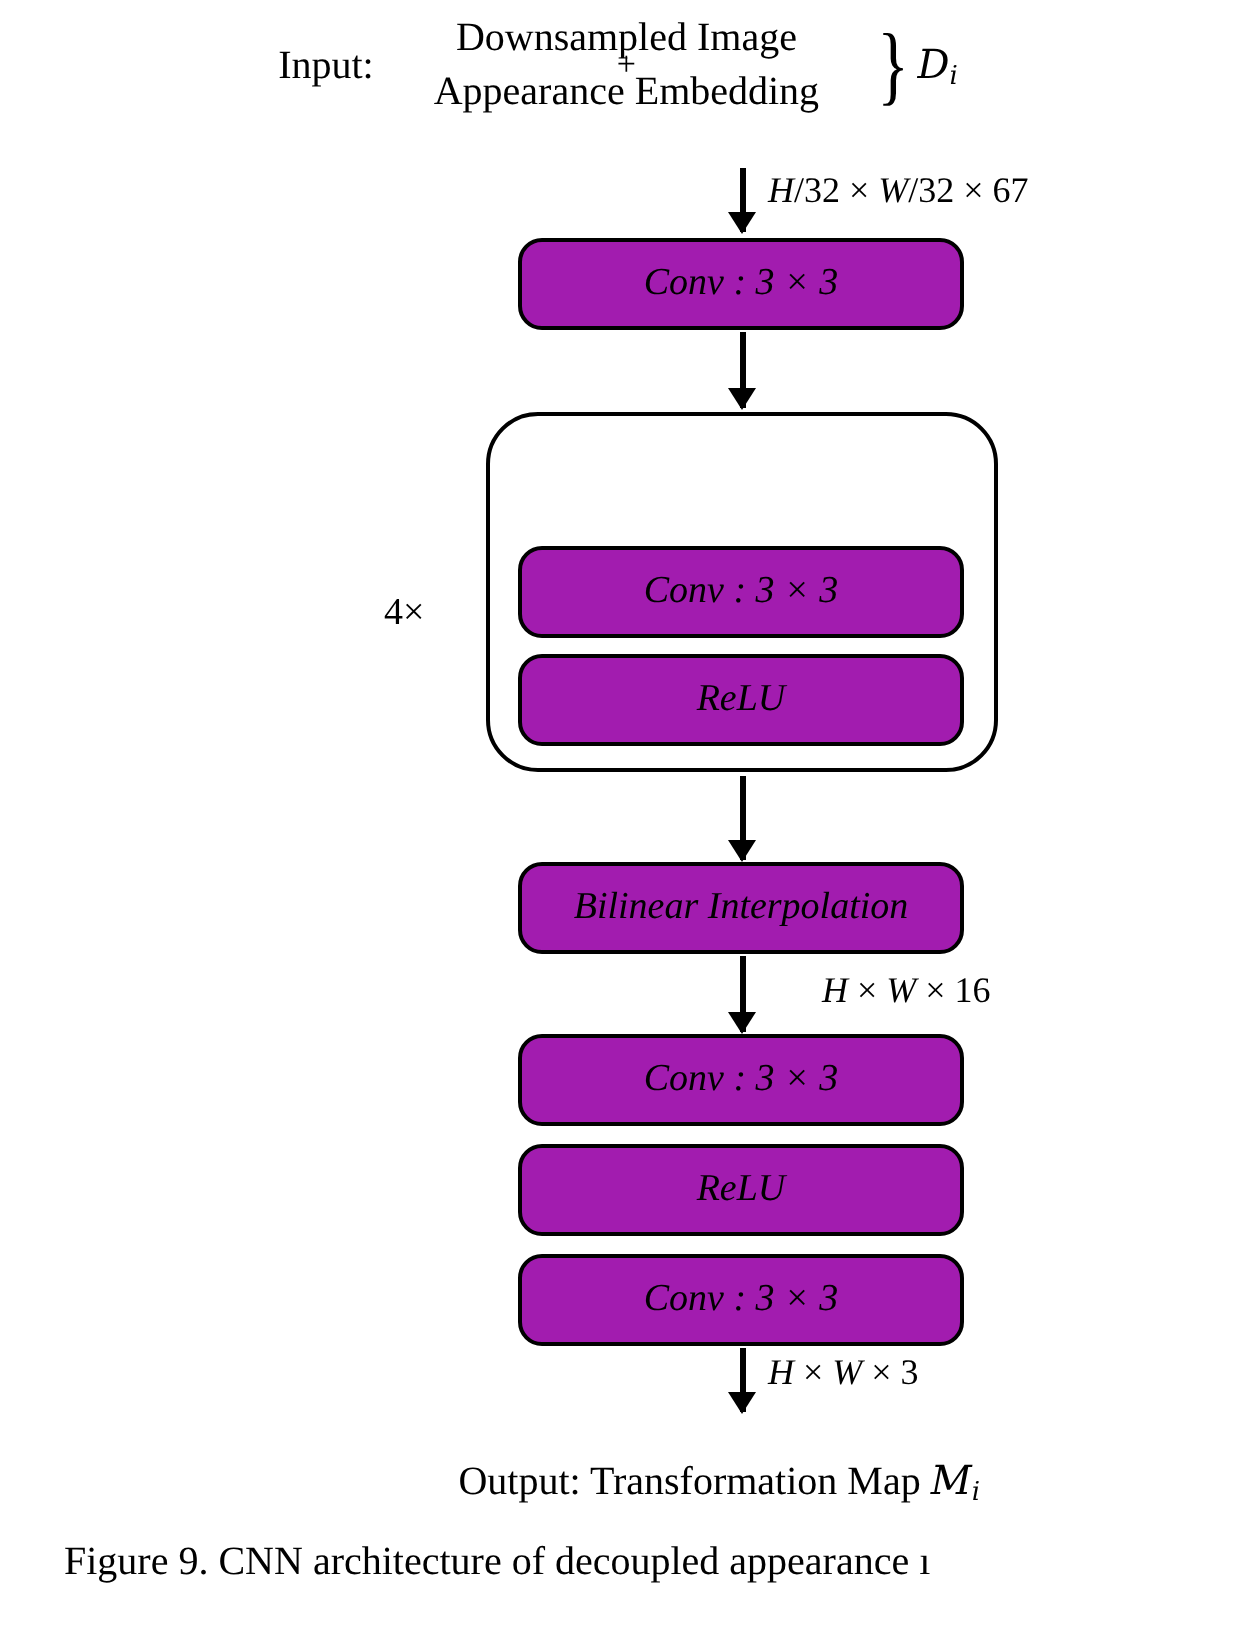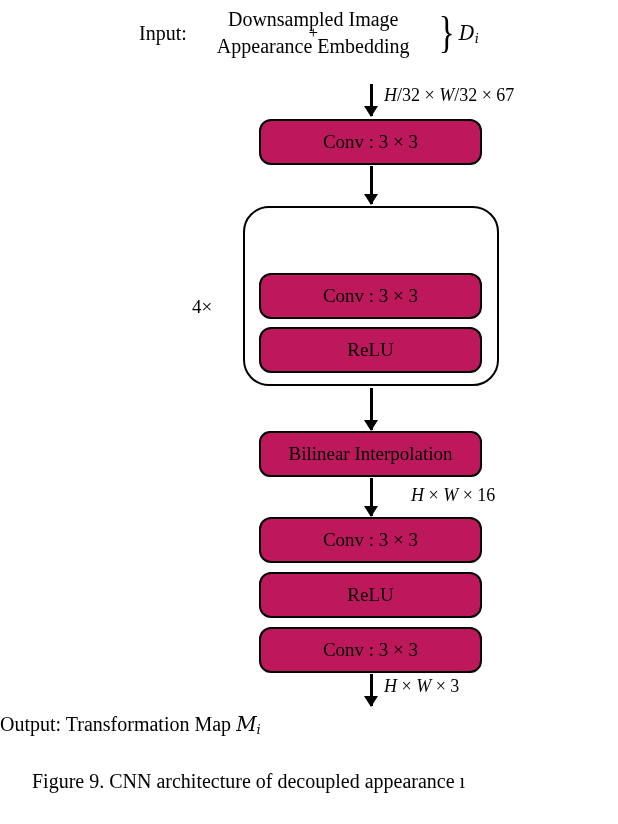--- a/index.html
+++ b/index.html
@@ -77,26 +77,27 @@
     font-size: 13px;
     vertical-align: -3px;
     font-style: italic;
   }
 
   
   .box {
     position: absolute;
     border: 2.5px solid #000;
     border-radius: 12px;
-    background: #be185d;
+    background: #a21caf;
     display: flex;
     align-items: center;
     justify-content: center;
     font-size: 19px;
     box-sizing: border-box;
+    font-style: italic;
   }
 
   .group-box {
     position: absolute;
     border: 2.5px solid #000;
     border-radius: 26px;
     background: #fff;
     box-sizing: border-box;
   }
 
@@ -129,22 +130,23 @@
 
   .mult-label {
     position: absolute;
     font-size: 19px;
   }
 
   .output-line {
     position: absolute;
     width: 490px;
     left: 0;
-    text-align: left;
-    font-size: 20px;
+    text-align: right;
+    font-size: 20px;
+    margin-top: 16px;
   }
   .mcal {
     font-style: italic;
     font-family: "DejaVu Serif", serif;
   }
   .mcal .sub {
     font-size: 13px;
     vertical-align: -3px;
   }
 
@@ -188,21 +190,21 @@
 
   <div class="box" style="left:259px; top:273px; width:223px; height:46px;">
     <span>Conv : 3 × 3</span>
   </div>
   <div class="box" style="left:259px; top:327px; width:223px; height:46px;">
     <span>ReLU</span>
   </div>
 
   <div class="arrow" style="left:370px; top:388px; height:42px;"></div>
 
-  <div class="box" style="left:259px; top:431px; width:223px; height:46px;border-radius:11px;">
+  <div class="box" style="left:259px; top:431px; width:223px; height:46px;">
     <span>Bilinear Interpolation</span>
   </div>
 
   <div class="arrow" style="left:370px; top:478px; height:38px;"></div>
   <div class="arrow-label" style="left:384px; top:485px;margin-left:27px;"><i>H</i> × <i>W</i> × 16</div>
 
   <div class="box" style="left:259px; top:517px; width:223px; height:46px;">
     <span>Conv : 3 × 3</span>
   </div>
   <div class="box" style="left:259px; top:572px; width:223px; height:46px;">

